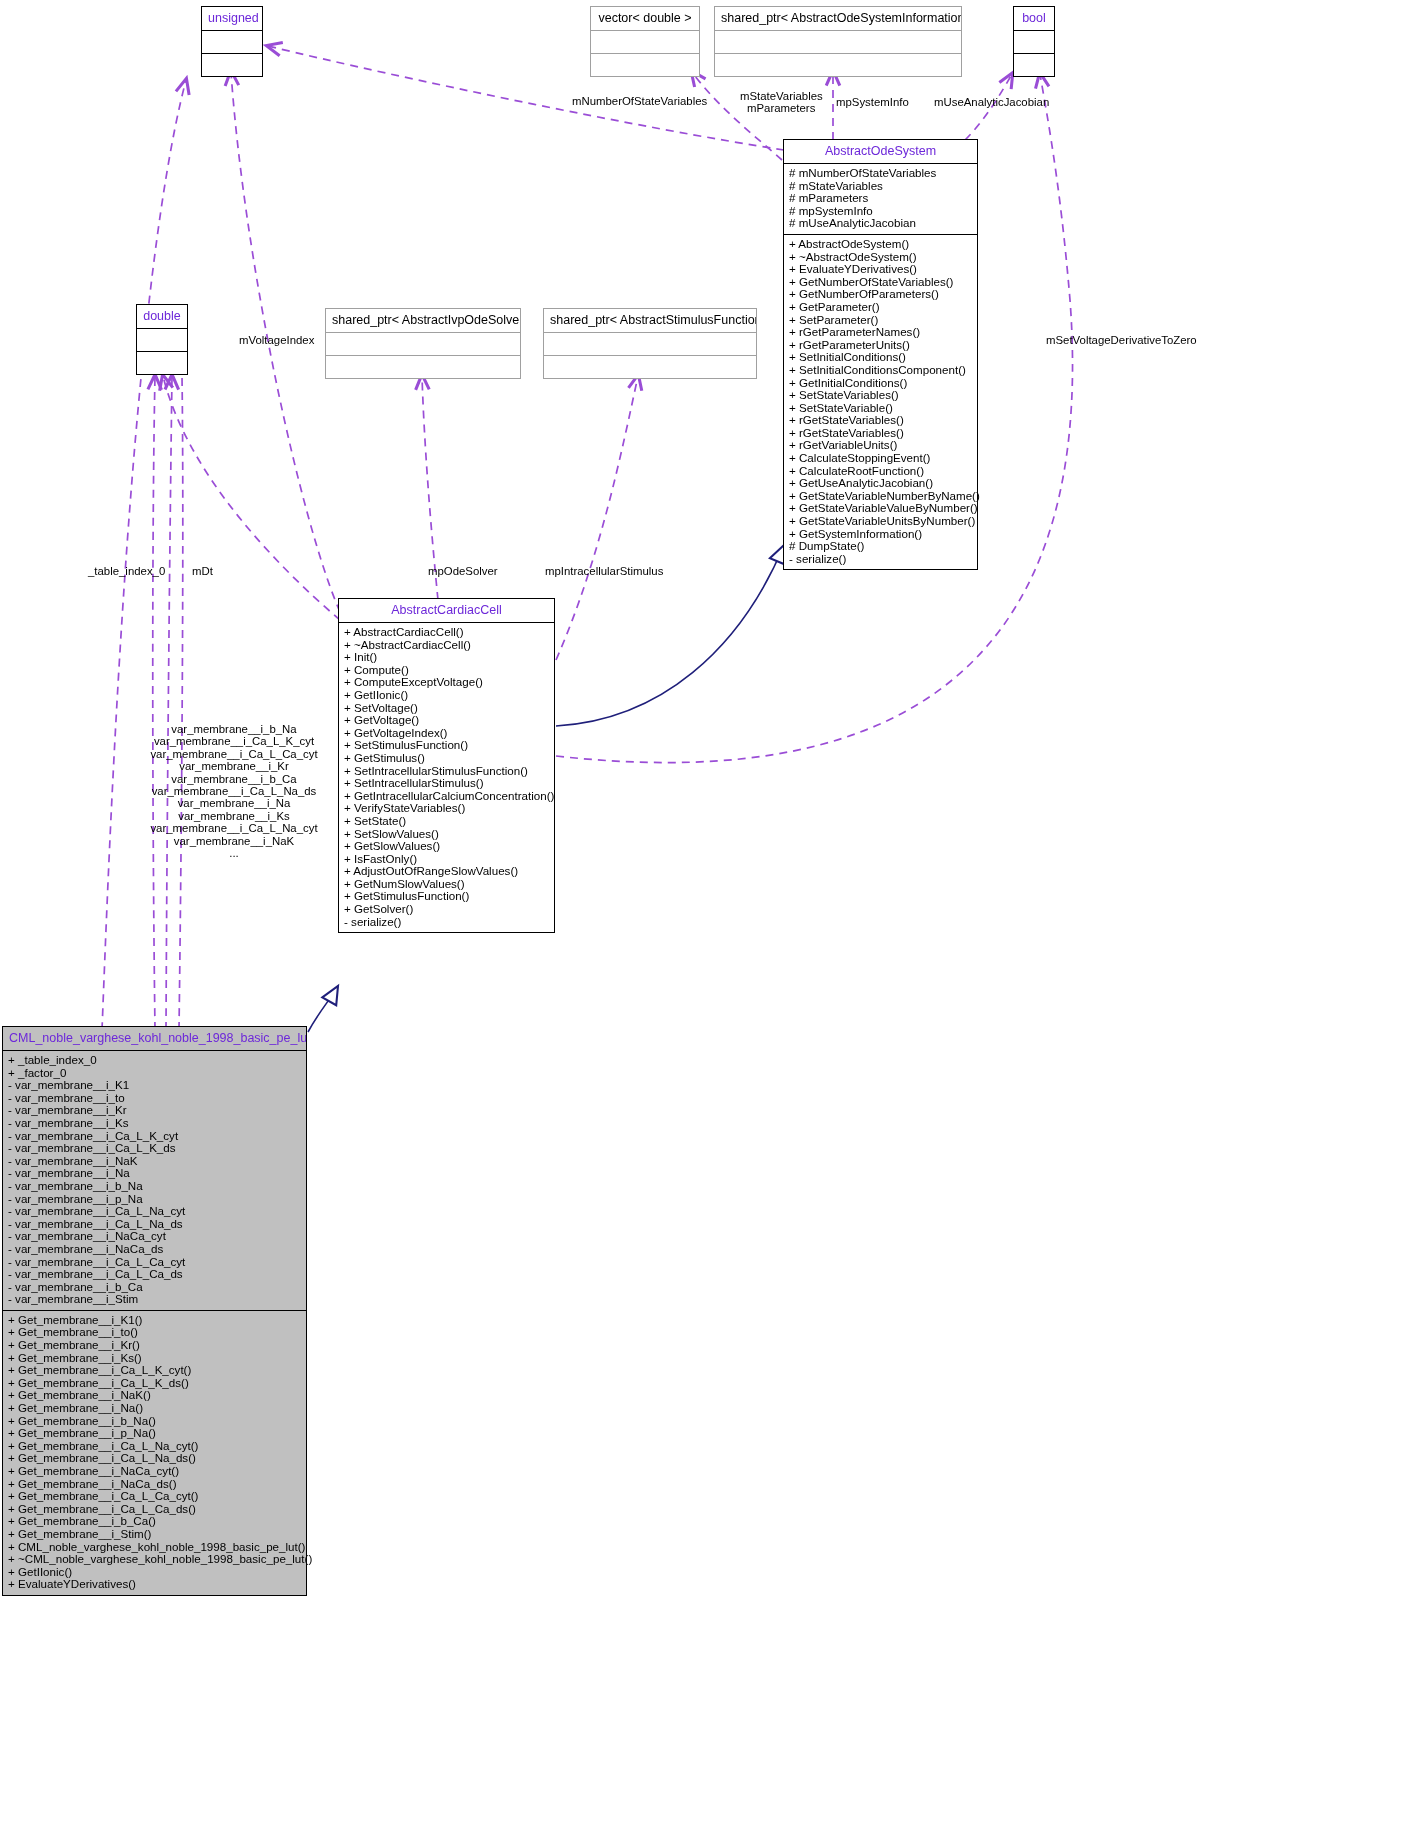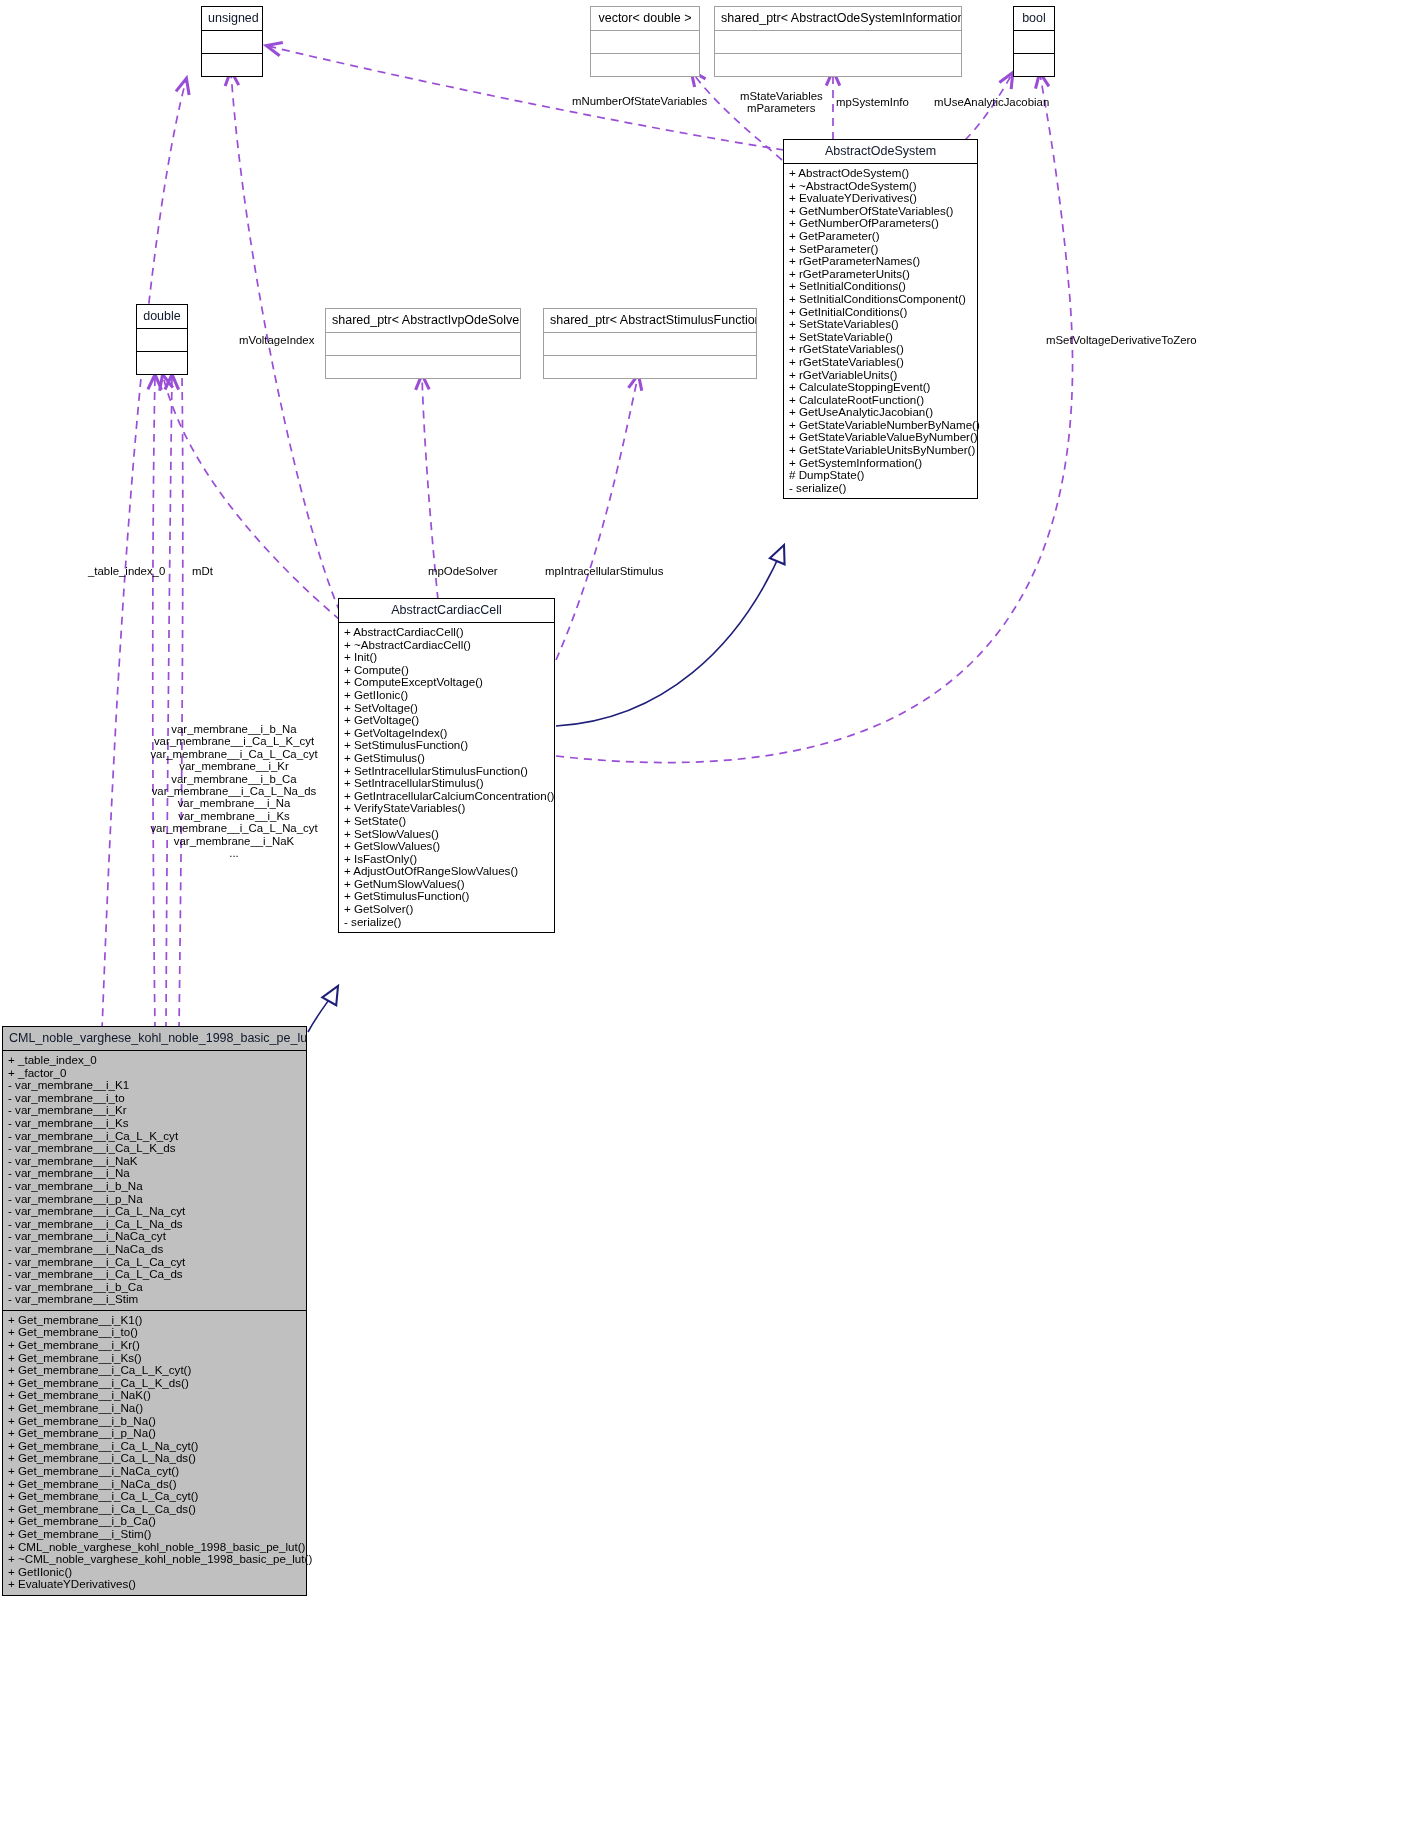--- a/index.html
+++ b/index.html
@@ -6,21 +6,21 @@
   body{
     width:1420px;height:1848px;position:relative;background:#ffffff;
     font-family:"Liberation Sans","DejaVu Sans",sans-serif;
     -webkit-font-smoothing:antialiased;
   }
   #canvas{position:absolute;left:0;top:0;width:1420px;height:1848px;}
   svg.edges{position:absolute;left:0;top:0;width:1420px;height:1848px;pointer-events:none;}
 
   .node{position:absolute;box-sizing:border-box;background:#ffffff;}
   .node .title{
-    text-align:center;font-size:12.5px;color:#0f172a;
+    text-align:center;font-size:12.5px;color:#6d28d9;
     padding:4px 6px 5px 6px;white-space:nowrap;overflow:hidden;
   }
   .node .sect{padding:3px 5px 4px 5px;}
   .node .row{font-size:11.6px;color:#000;line-height:12.6px;white-space:nowrap;}
 
   
   .n-solid{border:1px solid #000;}
   .n-solid .title{border-bottom:1px solid #000;}
   .n-solid .sect{border-bottom:1px solid #000;}
   .n-solid .sect.last{border-bottom:none;}
@@ -152,20 +152,27 @@
     <div class="sect">
         <div class="empty-row"></div>
       </div>
     <div class="sect last">
         <div class="empty-row"></div>
       </div>
   </div>
 
   <div class="node n-solid" style="left:783px;top:139px;width:195px;">
     <div class="title">AbstractOdeSystem</div>
+    <div class="sect">
+        <div class="row"># mNumberOfStateVariables</div>
+        <div class="row"># mStateVariables</div>
+        <div class="row"># mParameters</div>
+        <div class="row"># mpSystemInfo</div>
+        <div class="row"># mUseAnalyticJacobian</div>
+      </div>
     <div class="sect last">
         <div class="row">+ AbstractOdeSystem()</div>
         <div class="row">+ ~AbstractOdeSystem()</div>
         <div class="row">+ EvaluateYDerivatives()</div>
         <div class="row">+ GetNumberOfStateVariables()</div>
         <div class="row">+ GetNumberOfParameters()</div>
         <div class="row">+ GetParameter()</div>
         <div class="row">+ SetParameter()</div>
         <div class="row">+ rGetParameterNames()</div>
         <div class="row">+ rGetParameterUnits()</div>

